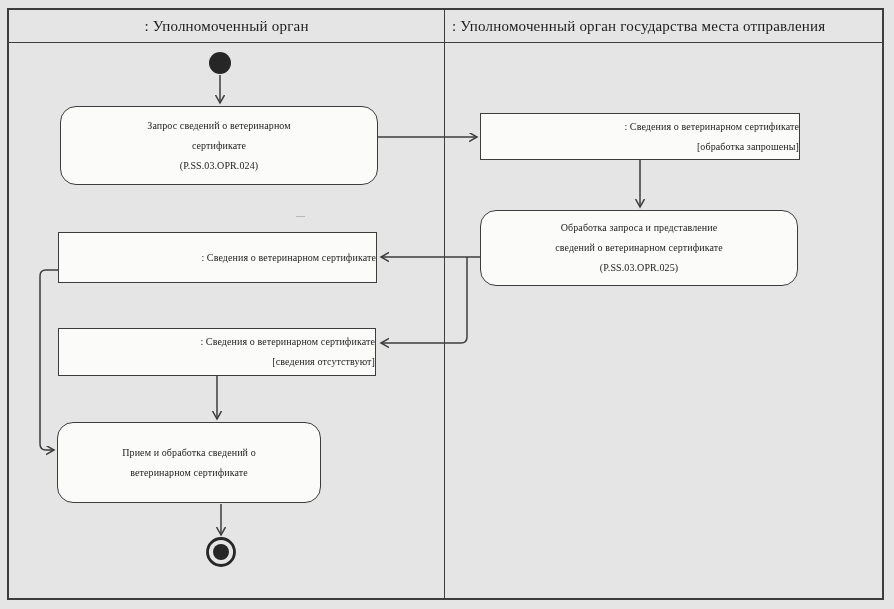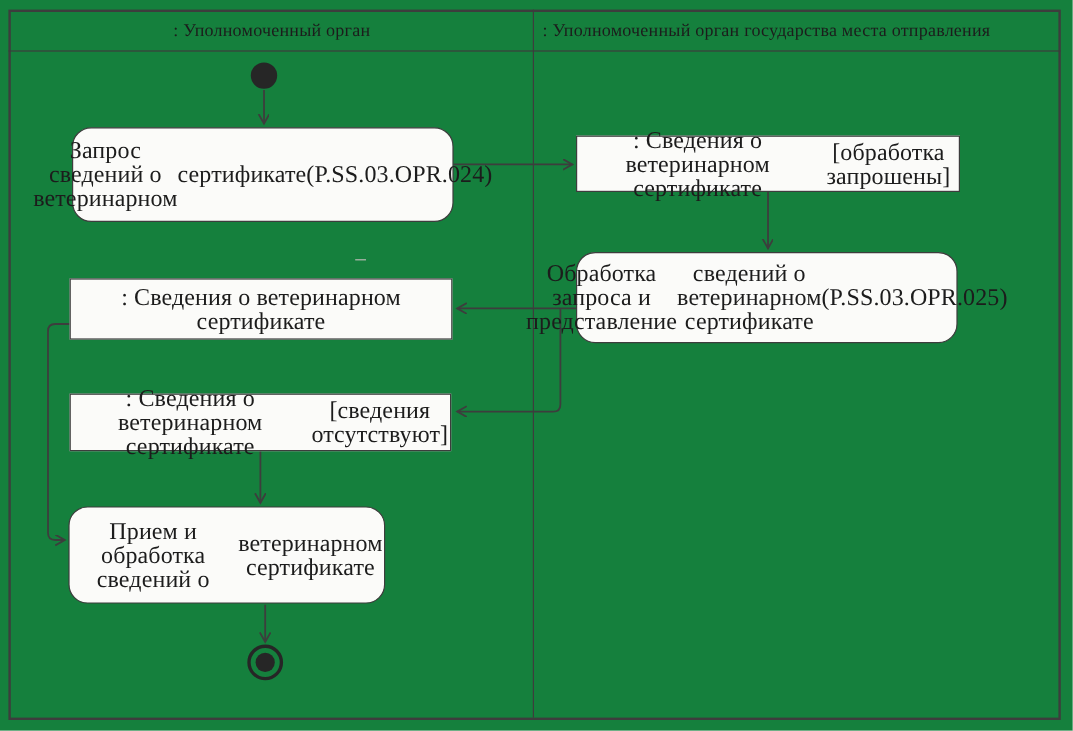--- a/index.html
+++ b/index.html
@@ -1,41 +1,41 @@
 <!DOCTYPE html>
 <html><head>
 <meta charset="utf-8">
 <style>
   html,body{margin:0;padding:0;background:#ffffff;}
   .stage{
     position:relative;width:894px;height:609px;
-    background:#15803d;
+    background:#e5e5e5;
     font-family:"Liberation Serif","DejaVu Serif",serif;
     color:#1c1c1c;overflow:hidden;
   }
   .frame{
     position:absolute;left:7px;top:8px;width:873px;height:588px;
     border:2px solid #3d3d3d;background:transparent;
   }
   .vline{position:absolute;left:444px;top:8px;height:590px;width:0;border-left:1.5px solid #3d3d3d;}
   .hline{position:absolute;left:7px;top:42px;width:877px;height:0;border-top:1.5px solid #3d3d3d;}
   .lane-title{
     position:absolute;top:13px;height:26px;line-height:26px;
     font-size:15px;letter-spacing:.2px;white-space:nowrap;
   }
   .lane-title.left{left:9px;width:435px;text-align:center;}
   .lane-title.right{left:452px;text-align:right;}
   .box{
     position:absolute;box-sizing:border-box;
     border:1.6px solid #3d3d3d;background:#fbfbf9;
-    display:flex;flex-direction:row;justify-content:center;align-items:center;
-    font-size:20px;line-height:20px;text-align:center;letter-spacing:.1px;
+    display:flex;flex-direction:column;justify-content:center;align-items:center;
+    font-size:10px;line-height:20px;text-align:center;letter-spacing:.1px;
   }
   .activity{border-radius:16px;}
-  .object{border-radius:0;}
+  .object{border-radius:0;align-items:flex-end;}
   .wires{position:absolute;left:0;top:0;width:894px;height:609px;pointer-events:none;}
   .artifact{position:absolute;left:296px;top:216px;width:9px;height:0;border-top:1.5px solid #b9b9b4;}
 </style>
 </head>
 <body>
 
 <div class="stage">
 
   <svg class="wires" viewBox="0 0 894 609" xmlns="http://www.w3.org/2000/svg">
     <defs>

